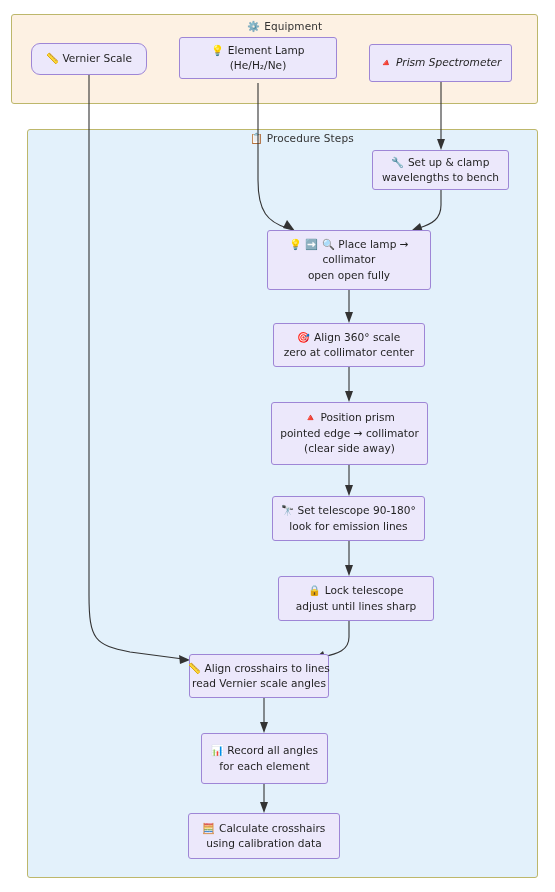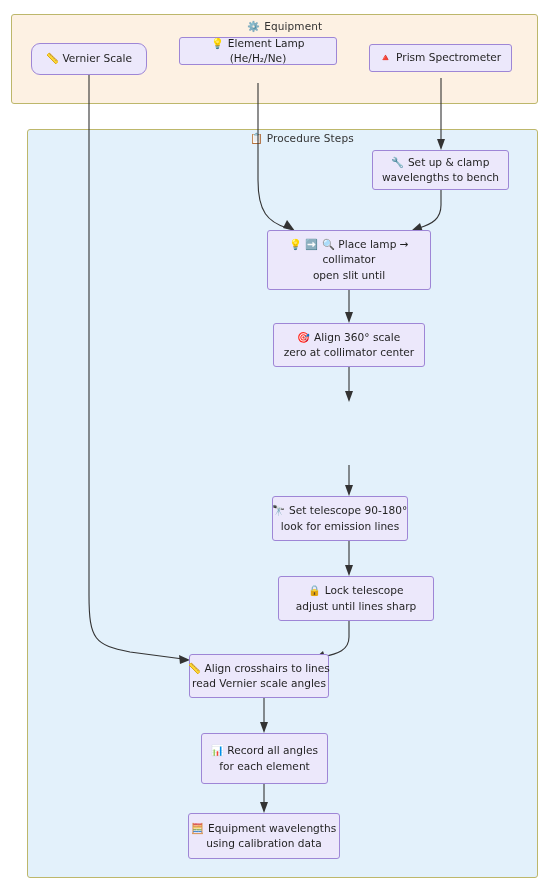--- a/index.html
+++ b/index.html
@@ -143,31 +143,31 @@
 
   <div class="node" style="left:31px; top:43px; width:116px; height:32px;border-radius:9px;">
     <span>
       <span class="lbl">
         <span class="emo">📏</span>
         <span>Vernier Scale</span>
       </span>
     </span>
   </div>
 
-  <div class="node" style="left:179px; top:37px; width:158px; height:28px;">
+  <div class="node" style="left:179px; top:37px; width:158px; height:42px;">
     <span>
       <span class="lbl">
         <span class="emo">💡</span>
         <span>Element Lamp</span>
       </span>
       <span class="lbl">(He/H₂/Ne)</span>
     </span>
   </div>
 
-  <div class="node" style="left:369px; top:44px; width:143px; height:28px;">
+  <div class="node" style="left:369px; top:44px; width:143px; height:38px;font-style:italic;">
     <span>
       <span class="lbl">
         <span class="emo">🔺</span>
         <span>Prism Spectrometer</span>
       </span>
     </span>
   </div>
 
   <div class="node" style="left:372px; top:150px; width:137px; height:40px;">
     <span>
@@ -181,36 +181,46 @@
 
   <div class="node" style="left:267px; top:230px; width:164px; height:60px;">
     <span>
       <span class="lbl">
         <span class="emo">💡</span>
         <span class="emo">➡️</span>
         <span class="emo">🔍</span>
         <span>Place lamp →</span>
       </span>
       <span class="lbl">collimator</span>
-      <span class="lbl">open slit until</span>
+      <span class="lbl">open open fully</span>
     </span>
   </div>
 
   <div class="node" style="left:273px; top:323px; width:152px; height:44px;">
     <span>
       <span class="lbl">
         <span class="emo">🎯</span>
         <span>Align 360° scale</span>
       </span>
       <span class="lbl">zero at collimator center</span>
     </span>
   </div>
 
-
-  <div class="node" style="left:272px; top:496px; width:136px; height:45px;">
+  <div class="node" style="left:271px; top:402px; width:157px; height:63px;">
+    <span>
+      <span class="lbl">
+        <span class="emo">🔺</span>
+        <span>Position prism</span>
+      </span>
+      <span class="lbl">pointed edge → collimator</span>
+      <span class="lbl">(clear side away)</span>
+    </span>
+  </div>
+
+  <div class="node" style="left:272px; top:496px; width:153px; height:45px;">
     <span>
       <span class="lbl">
         <span class="emo">🔭</span>
         <span>Set telescope 90-180°</span>
       </span>
       <span class="lbl">look for emission lines</span>
     </span>
   </div>
 
   <div class="node" style="left:278px; top:576px; width:156px; height:45px;">
@@ -240,19 +250,19 @@
         <span>Record all angles</span>
       </span>
       <span class="lbl">for each element</span>
     </span>
   </div>
 
   <div class="node" style="left:188px; top:813px; width:152px; height:46px;">
     <span>
       <span class="lbl">
         <span class="emo">🧮</span>
-        <span>Equipment wavelengths</span>
+        <span>Calculate crosshairs</span>
       </span>
       <span class="lbl">using calibration data</span>
     </span>
   </div>
 
 </div>
 
 </body></html>

